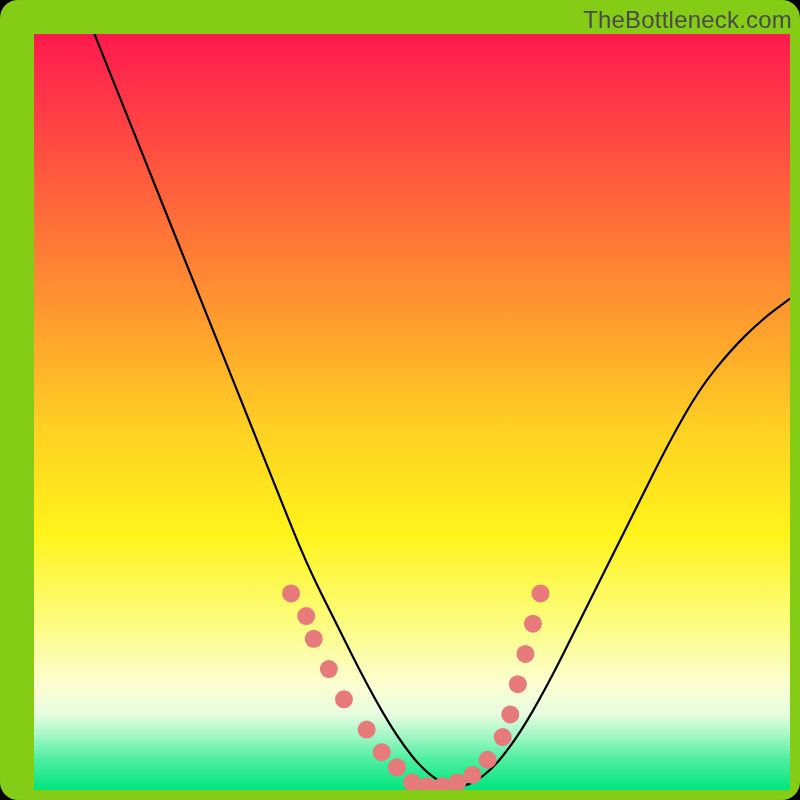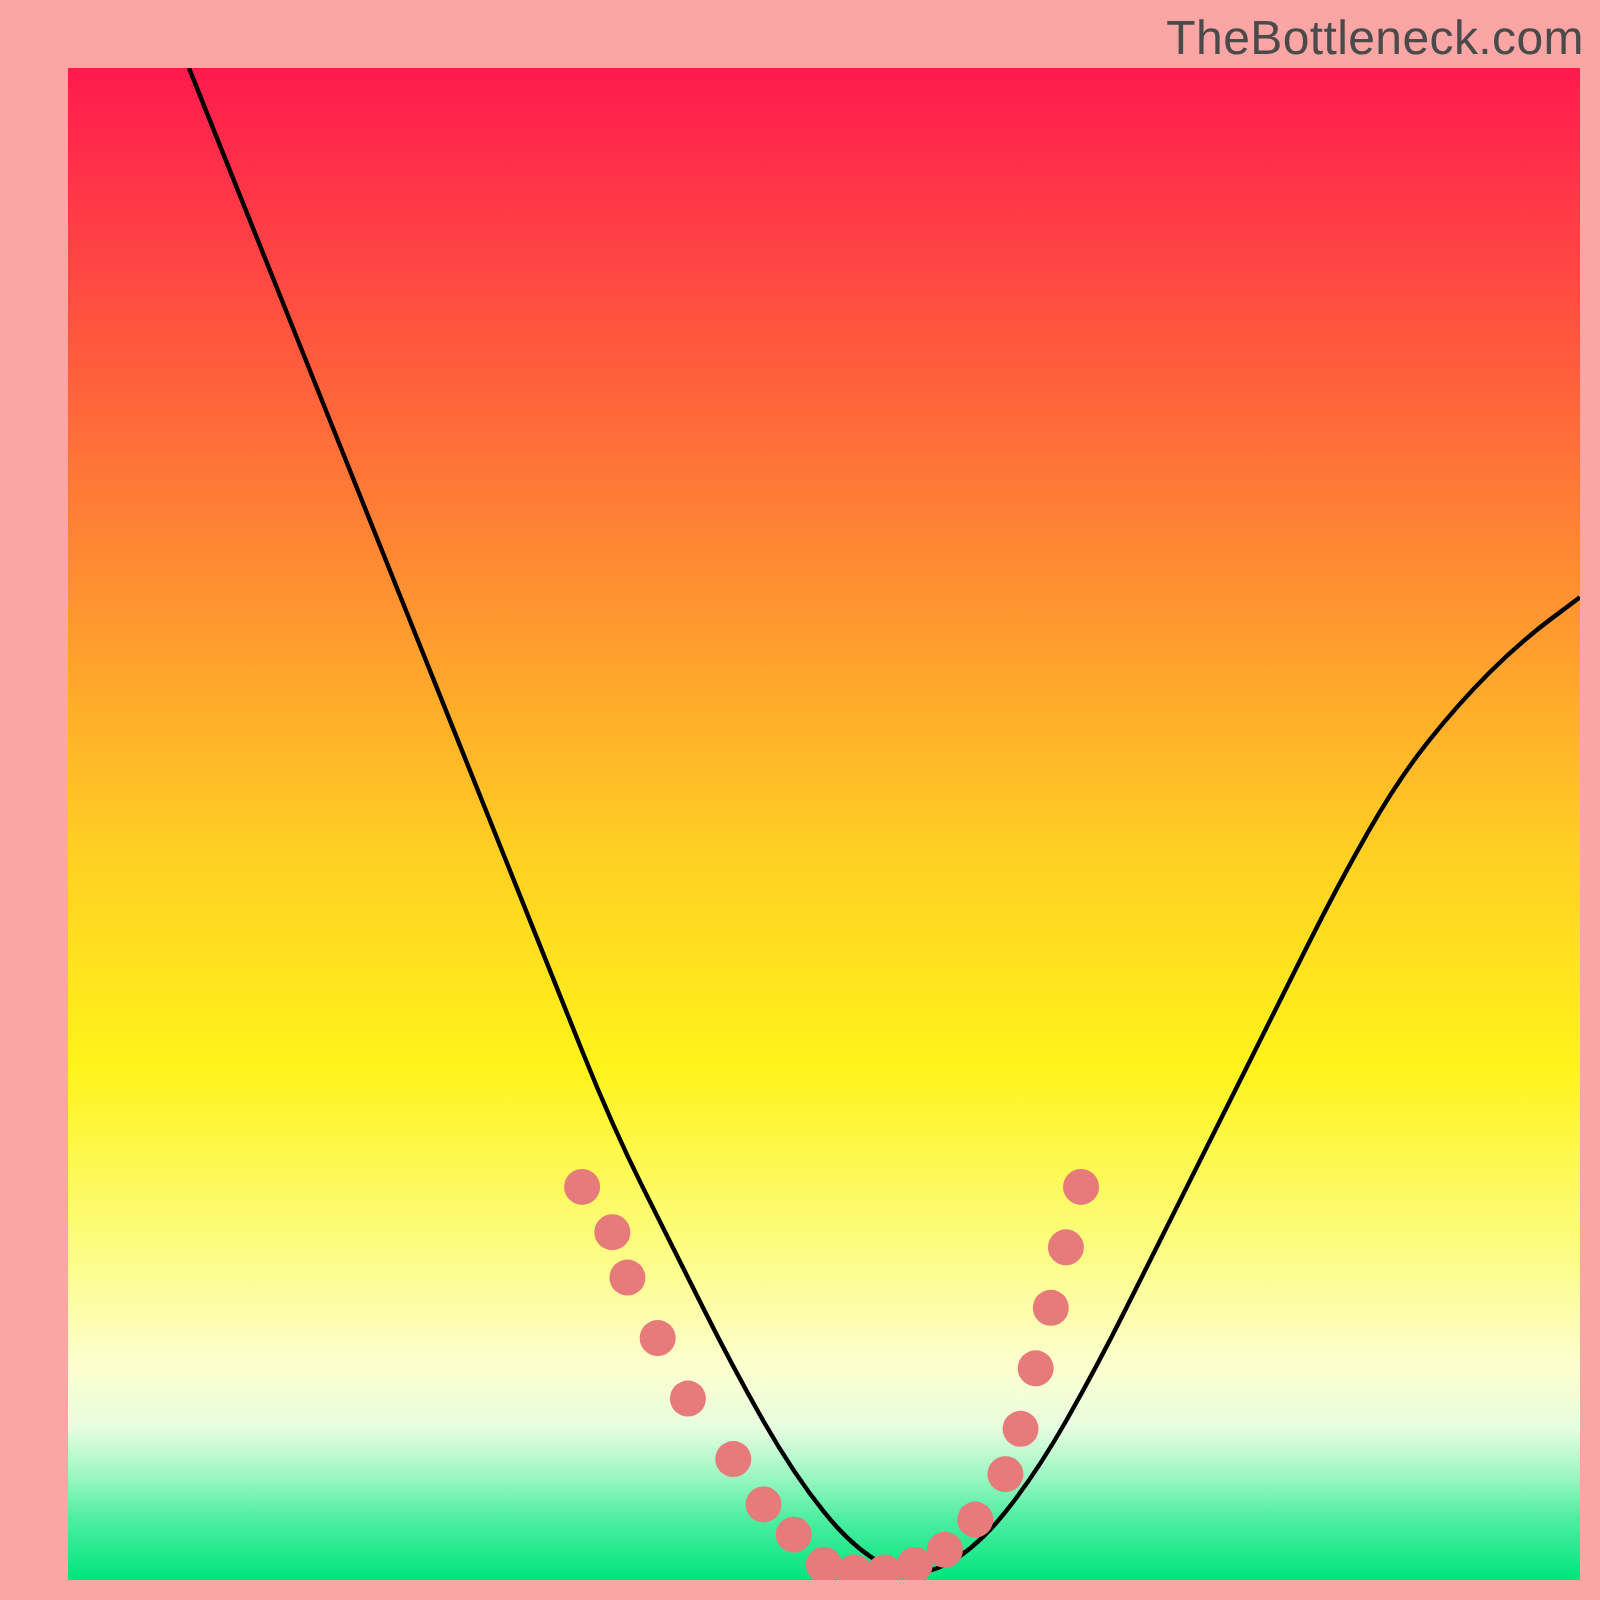--- a/index.html
+++ b/index.html
@@ -7,21 +7,22 @@
     padding: 0;
     width: 800px;
     height: 800px;
     background: #000;
     overflow: hidden;
     font-family: Arial, Helvetica, sans-serif;
   }
   .frame {
     position: absolute;
     inset: 0;
-    background: #fca5a5;
+    background: #84cc16;
+    border-radius: 18px;
   }
   .plot-area {
     position: absolute;
     left: 34px;
     top: 34px;
     width: 756px;
     height: 756px;
     overflow: hidden;
   }
   .gradient {

